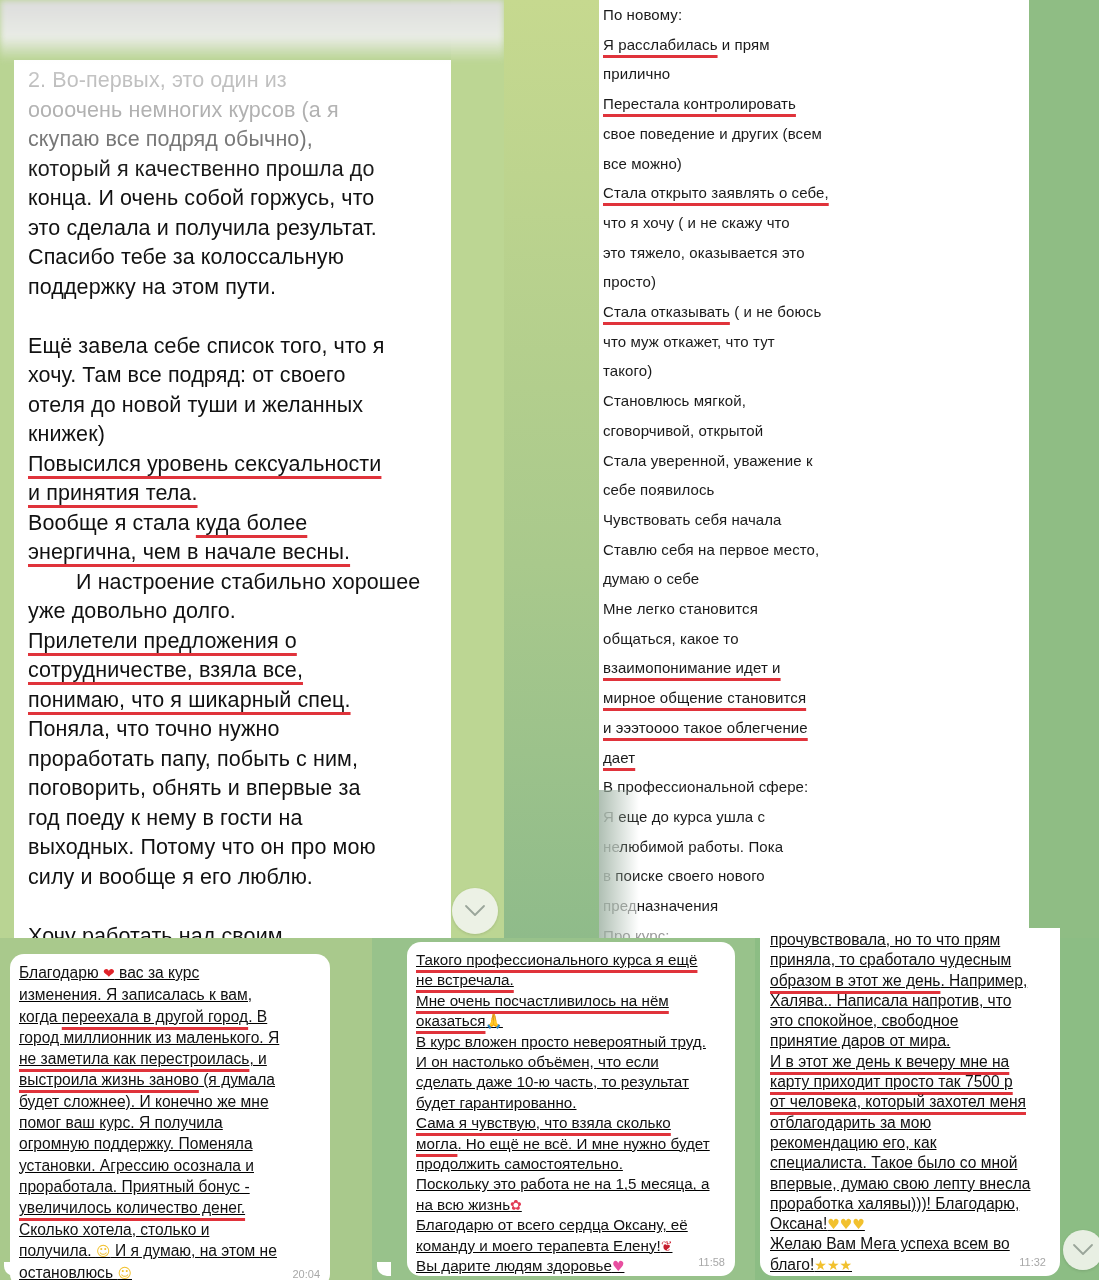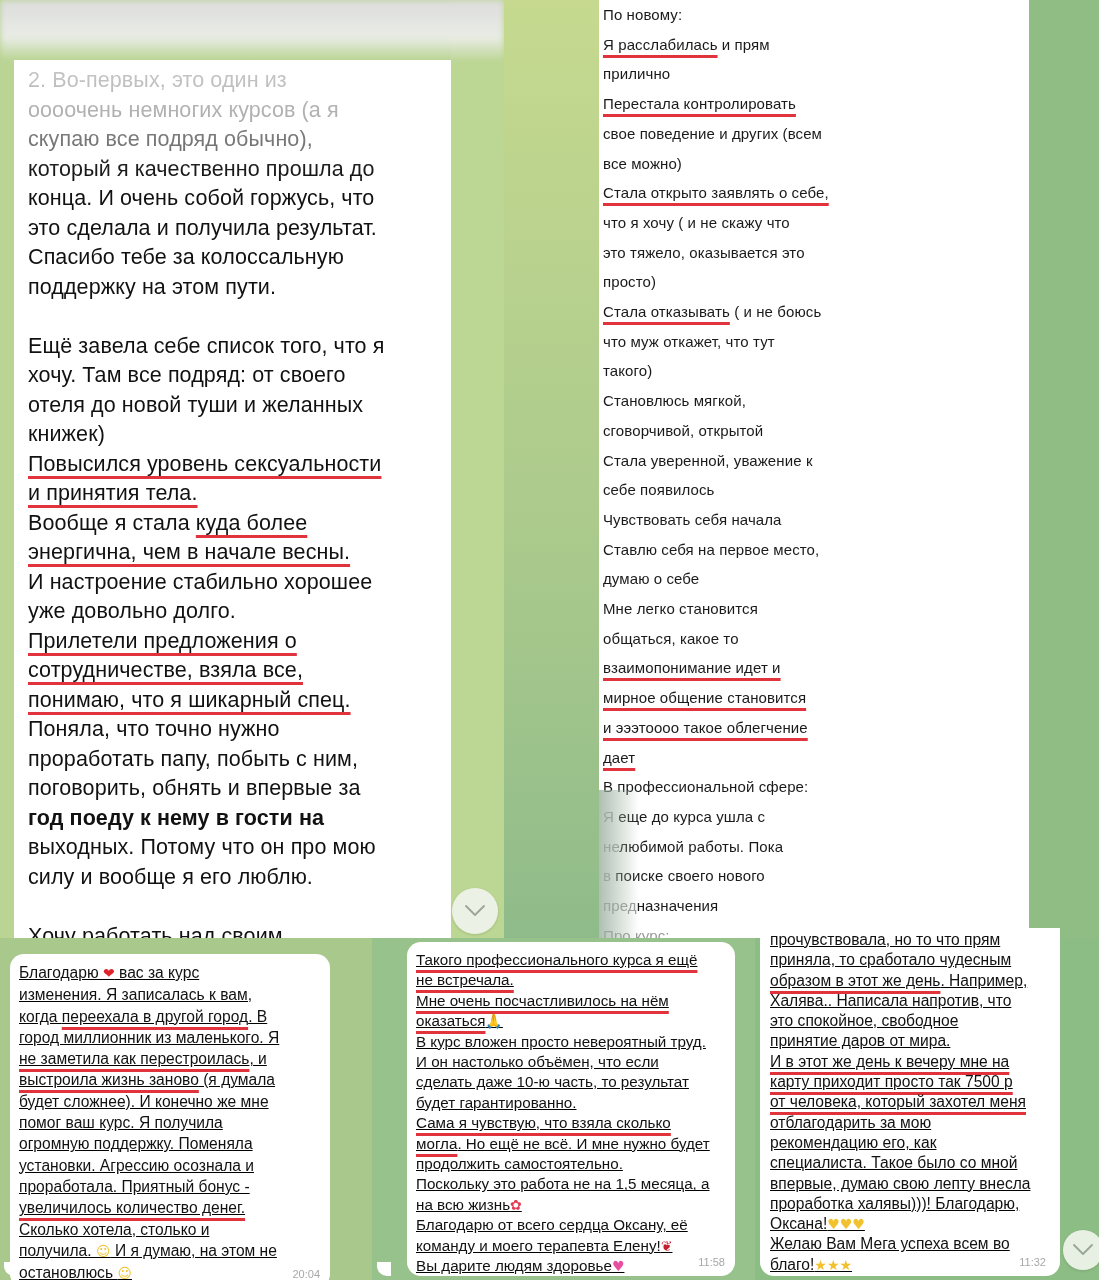--- a/index.html
+++ b/index.html
@@ -93,29 +93,29 @@
       <div style="min-height: 1em;"><span>поддержку на этом пути.</span></div>
       <div style="min-height: 1em;"><span>&nbsp;</span></div>
       <div style="min-height: 1em;"><span>Ещё завела себе список того, что я</span></div>
       <div style="min-height: 1em;"><span>хочу. Там все подряд: от своего</span></div>
       <div style="min-height: 1em;"><span>отеля до новой туши и желанных</span></div>
       <div style="min-height: 1em;"><span>книжек)</span></div>
       <div style="min-height: 1em;"><span class="u">Повысился уровень сексуальности</span></div>
       <div style="min-height: 1em;"><span class="u">и принятия тела.</span></div>
       <div style="min-height: 1em;"><span>Вообще я стала </span><span class="u">куда более</span></div>
       <div style="min-height: 1em;"><span class="u">энергична, чем в начале весны.</span></div>
-      <div style="min-height: 1em;"><span>И настроение стабильно хорошее</span></div>
+      <div style="min-height: 1em; margin-left: 48px;"><span>И настроение стабильно хорошее</span></div>
       <div style="min-height: 1em;"><span>уже довольно долго.</span></div>
       <div style="min-height: 1em;"><span class="u">Прилетели предложения о</span></div>
       <div style="min-height: 1em;"><span class="u">сотрудничестве, взяла все,</span></div>
       <div style="min-height: 1em;"><span class="u">понимаю, что я шикарный спец.</span></div>
       <div style="min-height: 1em;"><span>Поняла, что точно нужно</span></div>
       <div style="min-height: 1em;"><span>проработать папу, побыть с ним,</span></div>
       <div style="min-height: 1em;"><span>поговорить, обнять и впервые за</span></div>
-      <div style="min-height: 1em; font-weight: bold;"><span>год поеду к нему в гости на</span></div>
+      <div style="min-height: 1em;"><span>год поеду к нему в гости на</span></div>
       <div style="min-height: 1em;"><span>выходных. Потому что он про мою</span></div>
       <div style="min-height: 1em;"><span>силу и вообще я его люблю.</span></div>
       <div style="min-height: 1em;"><span>&nbsp;</span></div>
       <div style="min-height: 1em;"><span>Хочу работать над своим</span></div>
     </div>
   <div class="fade"></div>
   <div class="scroll-btn" style="left:452px; top:888px;">
     <svg viewBox="0 0 22 14">
         <path d="M2 2 L11 11 L20 2" fill="none" stroke="#9aa59a" stroke-width="1.8" stroke-linecap="round" stroke-linejoin="round"></path>
       </svg>

